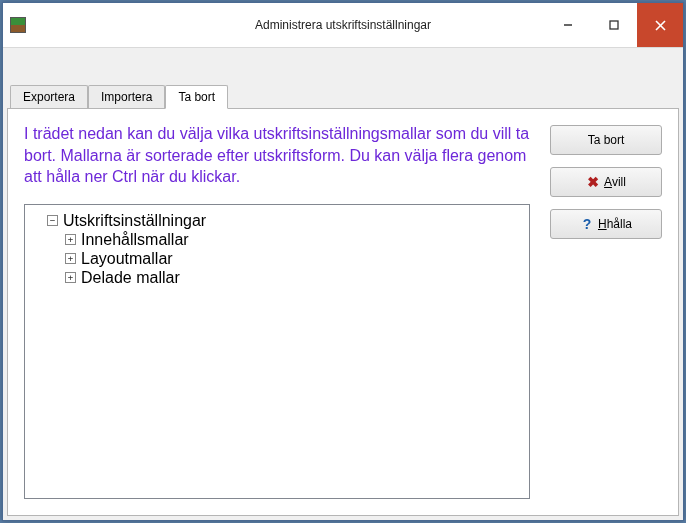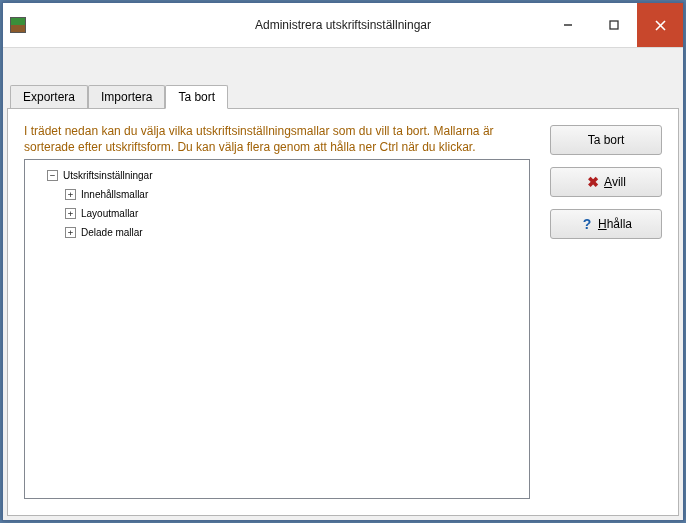--- a/index.html
+++ b/index.html
@@ -111,24 +111,24 @@
     display: flex;
     gap: 20px;
     height: 100%;
   }
   .left-col {
     flex: 1;
     display: flex;
     flex-direction: column;
   }
   .desc {
-    font-size: 12px;
-    color: #a16207;
+    font-size: 16px;
+    color: #6d28d9;
     line-height: 1.35;
-    margin-bottom: 4px;
+    margin-bottom: 16px;
     max-width: 510px;
   }
   .tree-box {
     flex: 1;
     border: 1px solid #828790;
     background: #fff;
     padding: 6px 4px;
     overflow: auto;
   }
   .tree ul { list-style: none; margin: 0; padding: 0; }
@@ -148,21 +148,21 @@
     justify-content: center;
     font-size: 9px;
     line-height: 1;
     color: #333;
     margin-right: 2px;
     flex-shrink: 0;
     font-family: monospace;
   }
   .expander.minus::before { content: "−"; }
   .expander.plus::before { content: "+"; }
-  .tree-label { font-size: 10px; color: #000; }
+  .tree-label { font-size: 16px; color: #000; }
   .children { padding-left: 4px; }
   .right-col {
     width: 112px;
     display: flex;
     flex-direction: column;
     gap: 12px;
     padding-top: 2px;
   }
   .btn {
     height: 30px;

